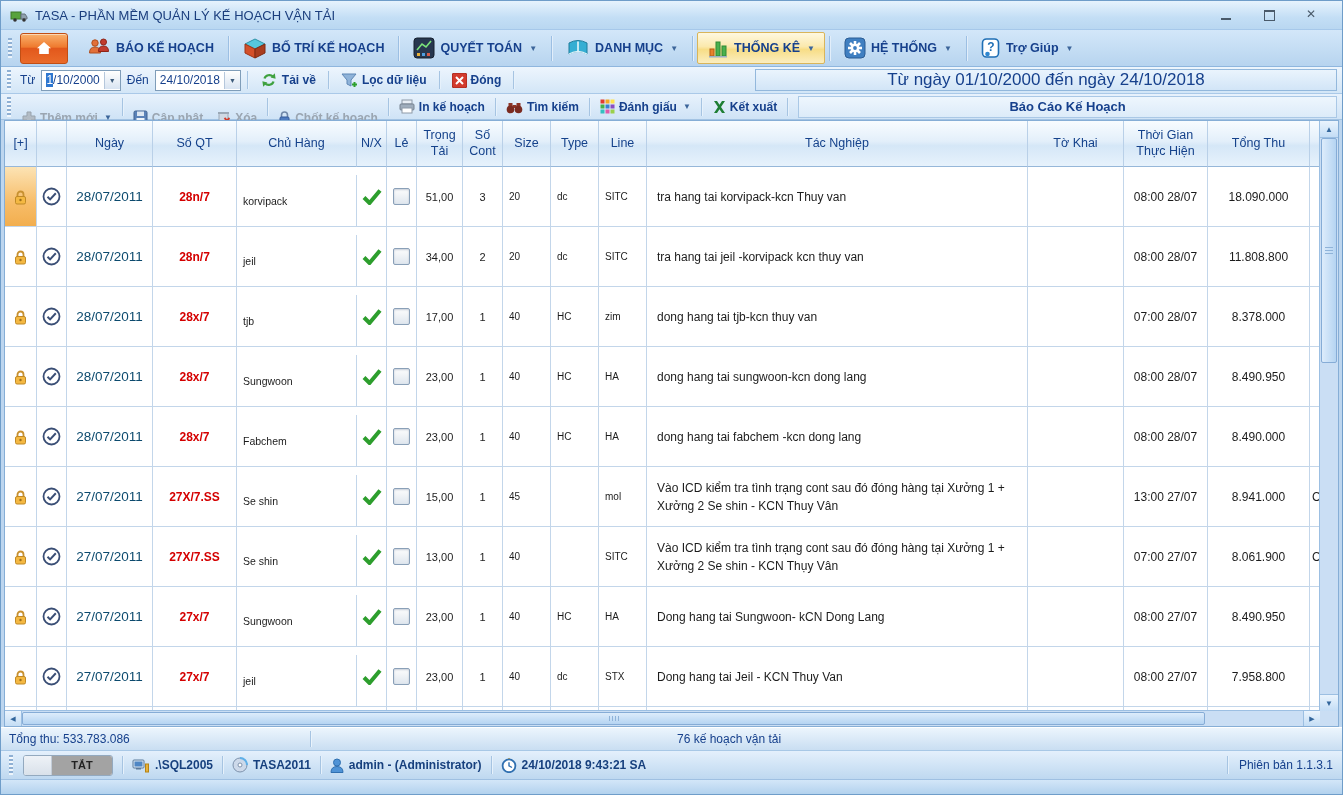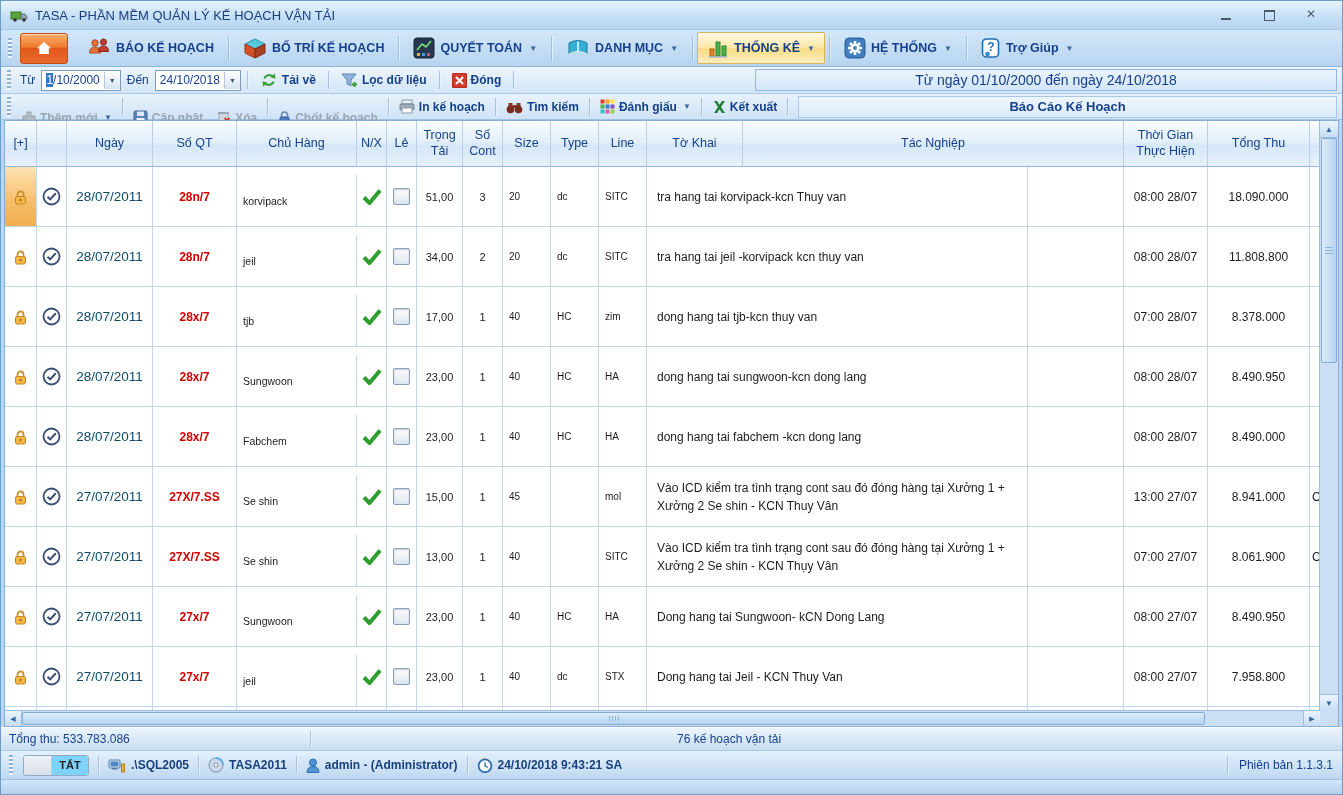--- a/index.html
+++ b/index.html
@@ -35,21 +35,21 @@
   .datefield{display:flex;align-items:center;height:19px;background:#fff;border:1px solid #7f9db9;}
   .datefield .val{padding:0 4px;font-size:12px;color:#16408c;white-space:pre;}
   .sel-digit{background:#2e77d0;color:#fff;}
   .dd-btn{width:15px;height:17px;margin:0;background:linear-gradient(#fdfdfd,#d8e4f2);border-left:1px solid #b5c7dc;
     display:flex;align-items:center;justify-content:center;cursor:pointer;}
   .dd-btn::after{content:"▼";font-size:7px;color:#3c5a7a;}
   .bar-btn{display:flex;align-items:center;gap:4px;height:22px;padding:0 6px;font-size:12px;font-weight:bold;color:#16408c;cursor:pointer;white-space:nowrap;}
   .bar-btn.disabled{color:#9aa5b1;cursor:default;margin-top:22px;}
   .vsep{width:1px;height:18px;background:#a6c4e2;box-shadow:1px 0 0 #e6f1fb;margin:0 2px;flex:none;}
   .info-panel{margin-left:auto;width:580px;height:20px;margin-right:2px;flex:none;display:flex;align-items:center;justify-content:center;
-    background:linear-gradient(#eaf4fd,#d2e5f7);border:1px solid #93b8dc;font-size:14px;color:#16408c;}
+    background:linear-gradient(#eaf4fd,#d2e5f7);border:1px solid #93b8dc;font-size:17px;color:#16408c;}
 
   
   .toolbar{height:25px;flex:none;display:flex;align-items:center;gap:2px;padding:0 3px;
     background:linear-gradient(#e8f2fc,#cfe3f6);border-bottom:1px solid #a3c3e3;}
   .report-panel{flex:1;height:20px;margin:0 2px 0 6px;display:flex;align-items:center;justify-content:center;
     background:linear-gradient(#eef6fd,#dcebf9);border:1px solid #aac8e6;font-weight:bold;color:#16408c;font-size:13px;}
 
   
   .table-wrap{position:relative;flex:1;margin:0 3px;background:#fff;border:1px solid #86aed6;box-sizing:border-box;overflow:hidden;}
   .thead{position:absolute;top:0;left:0;right:18px;height:46px;display:flex;overflow:hidden;}
@@ -117,21 +117,21 @@
 
   
   .statusbar{height:22px;flex:none;position:relative;display:flex;align-items:center;padding:0 8px;
     background:linear-gradient(#ecf5fd,#c9def2);border-top:1px solid #fff;font-size:12px;color:#16408c;}
   .statusbar .ssep{position:absolute;left:309px;top:3px;bottom:3px;width:1px;background:#a6c4e2;box-shadow:1px 0 0 #eaf3fb;}
   .status-count{position:absolute;left:676px;}
   .footer{height:28px;flex:none;display:flex;align-items:center;gap:7px;padding:0 5px;
     background:linear-gradient(#e4f0fc,#bed8f0);border-top:1px solid #a8c8e6;font-size:12px;font-weight:bold;color:#17407e;}
   .toggle{display:flex;height:19px;border:1px solid #93a9bf;border-radius:3px;overflow:hidden;cursor:pointer;background:#fff;}
   .toggle .off-seg{width:27px;background:linear-gradient(#eef2f7,#d9e1ea);border-right:1px solid #c2ccd8;}
-  .toggle .lbl-seg{width:36px;display:flex;align-items:center;justify-content:center;color:#222;font-size:11px;font-weight:bold;background:#7dd3fc;}
+  .toggle .lbl-seg{width:60px;display:flex;align-items:center;justify-content:center;color:#222;font-size:11px;font-weight:bold;background:#a3a3a3;}
   .f-item{display:flex;align-items:center;gap:5px;white-space:nowrap;}
   .version{margin-left:auto;display:flex;align-items:center;gap:9px;font-weight:normal;color:#16408c;padding-right:4px;}
   .bottomstrip{height:14px;flex:none;background:linear-gradient(#d3e6f8,#b3d2ee);border-top:1px solid #9fc0e2;}
 </style>
 </head>
 <body>
 
 <div class="win">
 
   <div class="titlebar">
@@ -406,22 +406,22 @@
         <div class="th col-ngay">Ngày</div>
         <div class="th col-so_qt">Số QT</div>
         <div class="th col-chu_hang">Chủ Hàng</div>
         <div class="th col-nx">N/X</div>
         <div class="th col-le">Lẻ</div>
         <div class="th col-trong_tai">Trọng Tải</div>
         <div class="th col-so_cont">Số Cont</div>
         <div class="th col-size">Size</div>
         <div class="th col-type">Type</div>
         <div class="th col-line">Line</div>
+        <div class="th col-tac_nghiep">Tác Nghiệp</div>
         <div class="th col-to_khai">Tờ Khai</div>
-        <div class="th col-tac_nghiep">Tác Nghiệp</div>
         <div class="th col-thoi_gian">Thời Gian Thực Hiện</div>
         <div class="th col-tong_thu">Tổng Thu</div>
         <div class="th col-extra"></div>
       </div>
     <div class="tbody">
         <div class="tr">
           <div class="td col-expand sel">
             <span class="icon">
               <svg width="15" height="16">
                 <path d="M4.5 7.5 V5.5 a3 3 0 0 1 6 0 V7.5" fill="none" stroke="#c89130" stroke-width="1.8"></path>

